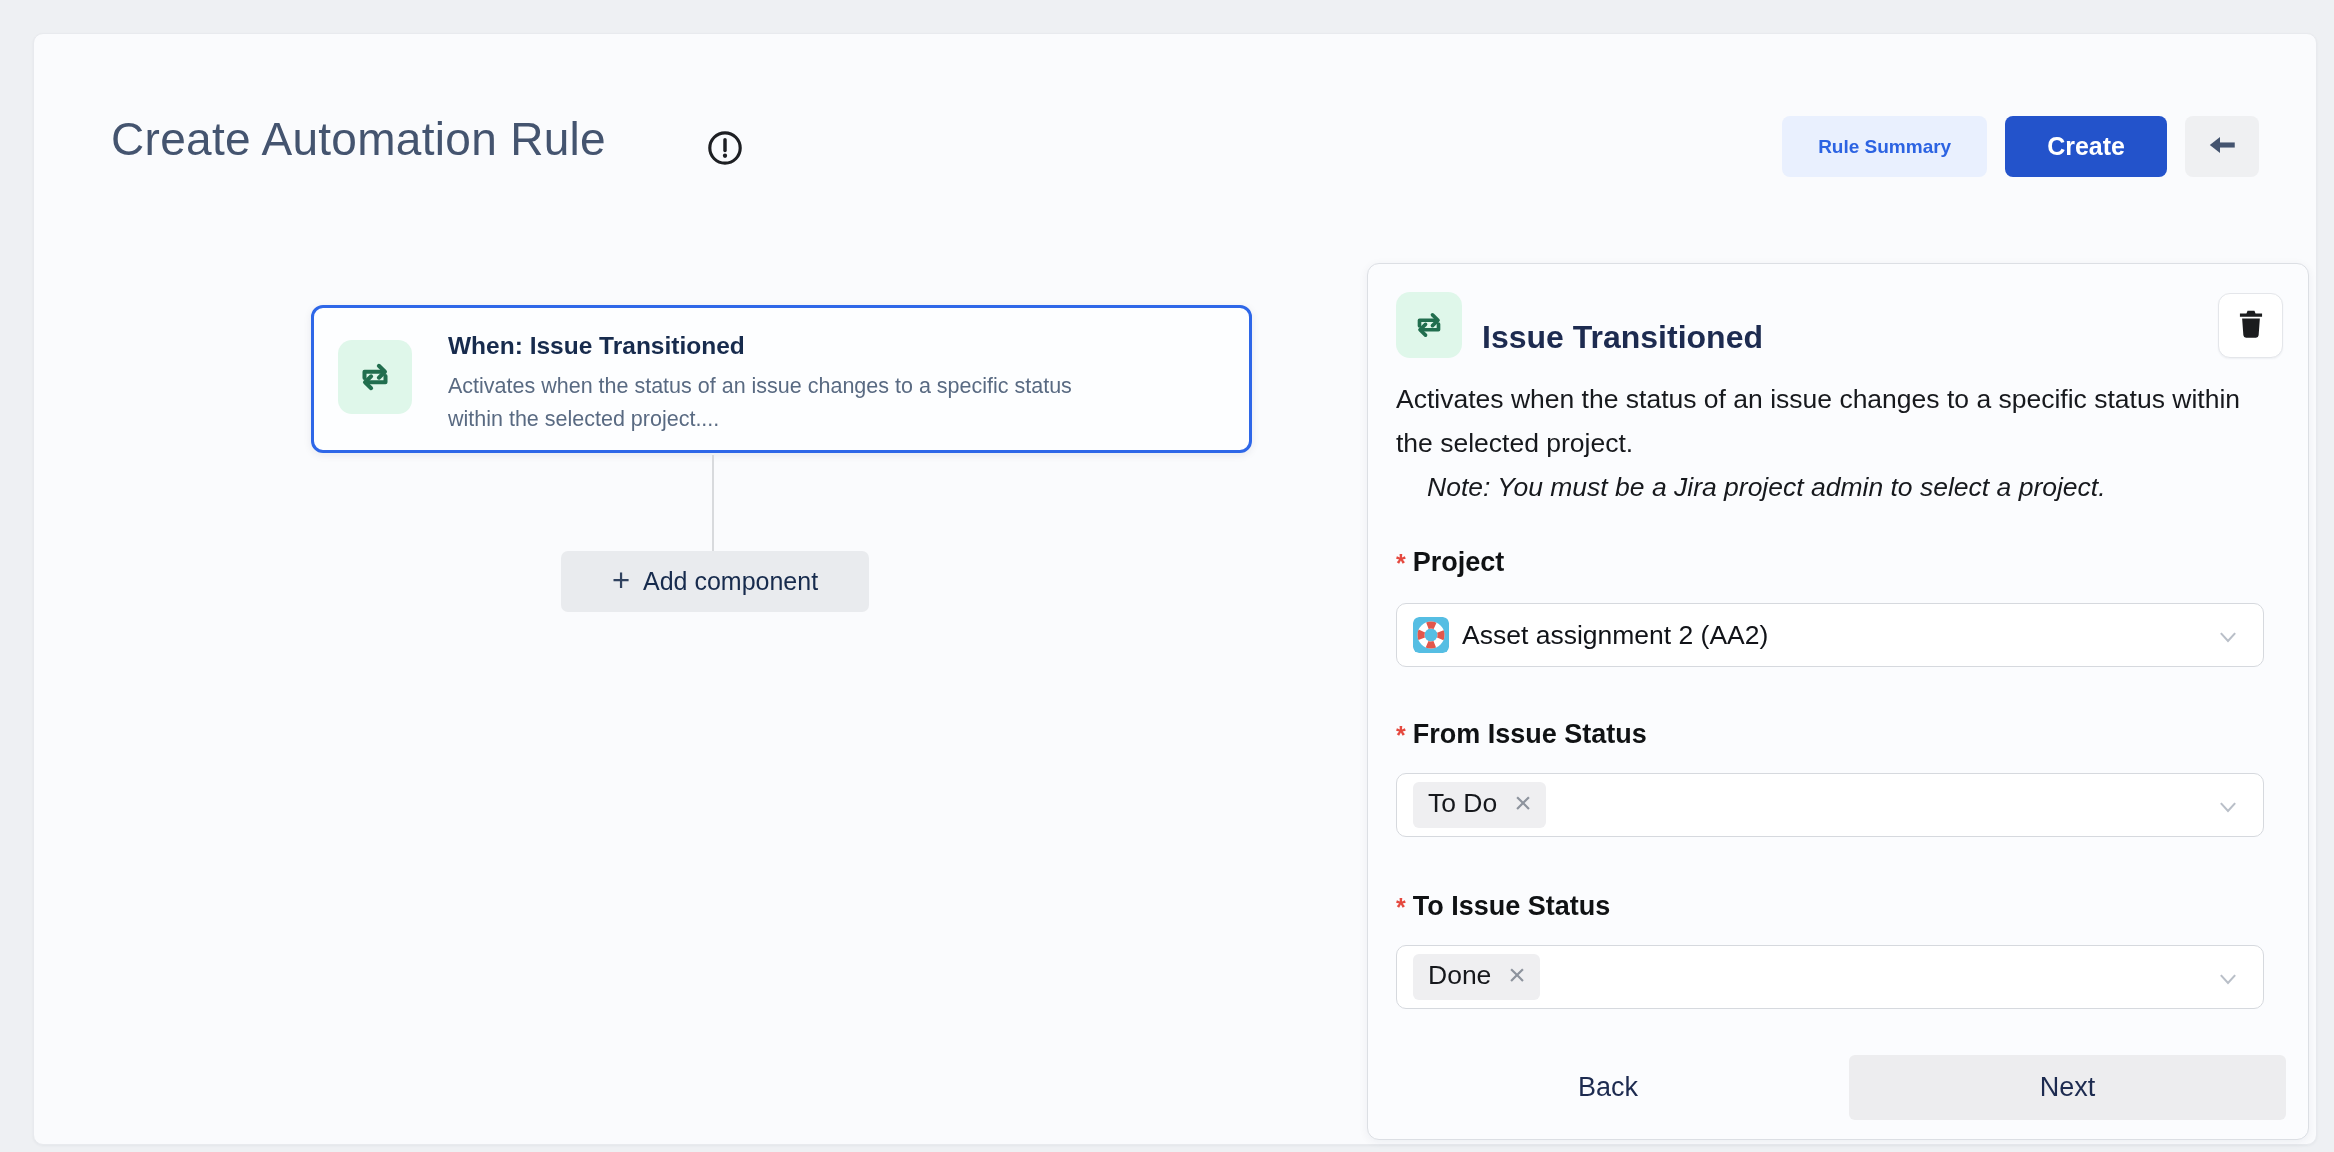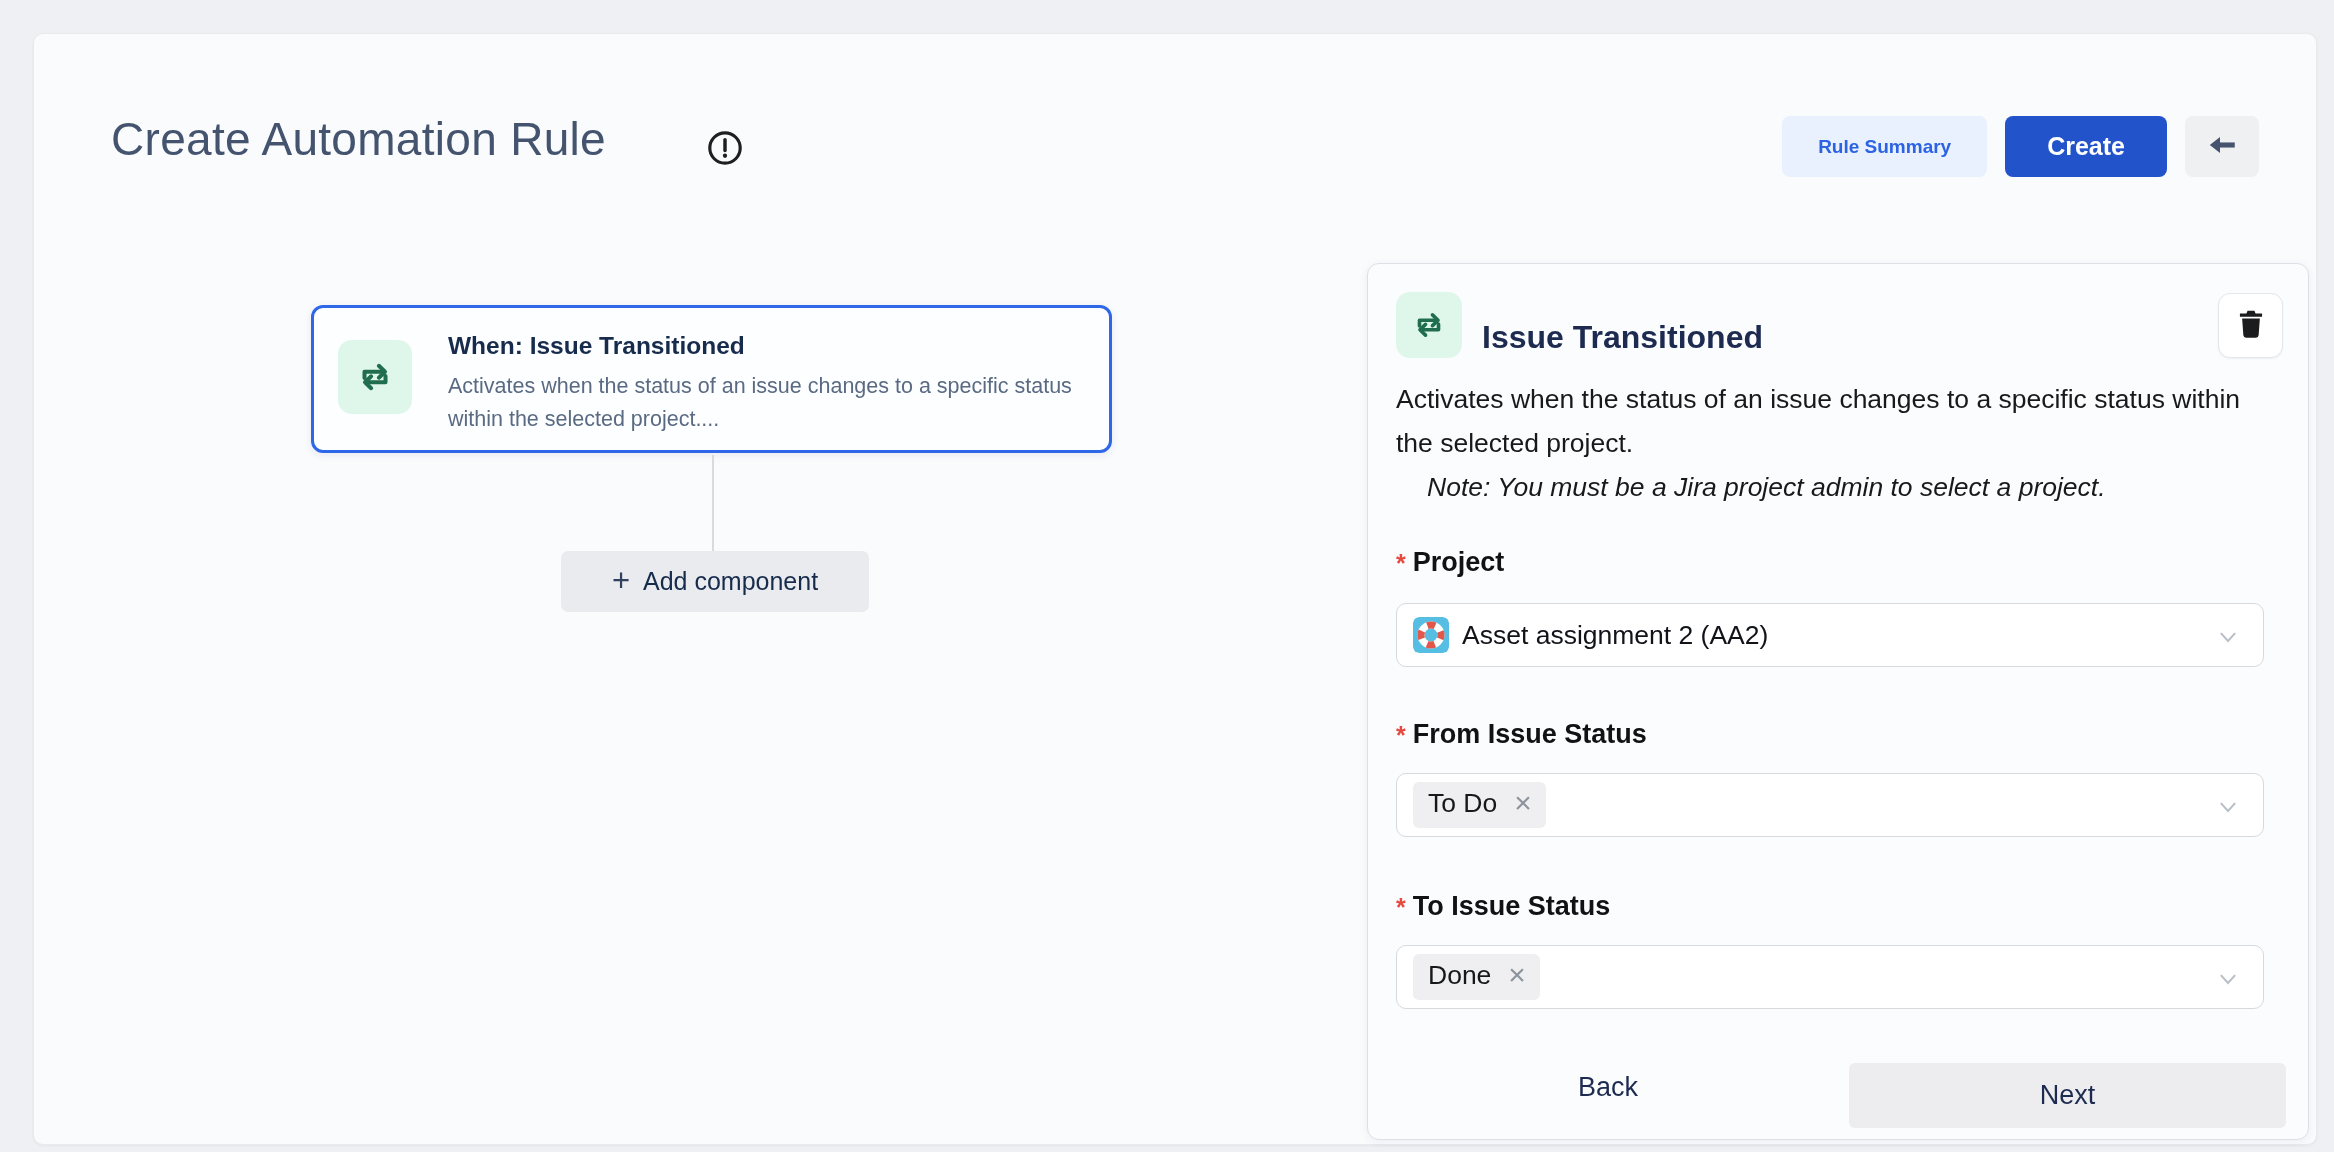--- a/index.html
+++ b/index.html
@@ -34,21 +34,21 @@
     height:61px; padding:0 42px; background:#2353cb; color:#ffffff;
     font-size:25px; font-weight:700;
   }
   .btn-back-square {
     width:74px; height:61px; background:#eff0f2; border-radius:8px;
     display:flex; align-items:center; justify-content:center;
   }
 
   
   .trigger-card {
-    position:absolute; left:277px; top:271px; width:801px; height:148px;
+    position:absolute; left:277px; top:271px; width:941px; height:148px;
     background:#fdfeff; border:3px solid #2e67e8; border-radius:12px;
     box-shadow:0 2px 8px rgba(9,30,66,.08); cursor:pointer;
   }
   .trigger-icon {
     position:absolute; left:24px; top:32px; width:74px; height:74px;
     background:#dff7ea; border-radius:14px;
     display:flex; align-items:center; justify-content:center;
   }
   .trigger-title {
     position:absolute; left:134px; top:24px;
@@ -115,21 +115,21 @@
   }
   .tag-x { color:#8d939d; font-size:30px; line-height:1; cursor:pointer; padding:0 6px; }
   .btn-back-text {
     position:absolute; left:150px; top:791px; width:180px; height:65px;
     background:transparent; border:none; cursor:pointer;
     font-family:inherit; font-size:27px; font-weight:500; color:#1d2b50;
   }
   .btn-next {
     position:absolute; left:481px; top:791px; width:437px; height:65px;
     background:#ededef; border:none; border-radius:6px; cursor:pointer;
-    font-family:inherit; font-size:27px; font-weight:500; color:#1d2b50;margin-top:8px;
+    font-family:inherit; font-size:27px; font-weight:500; color:#1d2b50;
   }
 </style>
 </head>
 <body>
 
 <div class="main-card">
 
   <h1 class="page-title">Create Automation Rule</h1>
 
   <span class="title-info">

